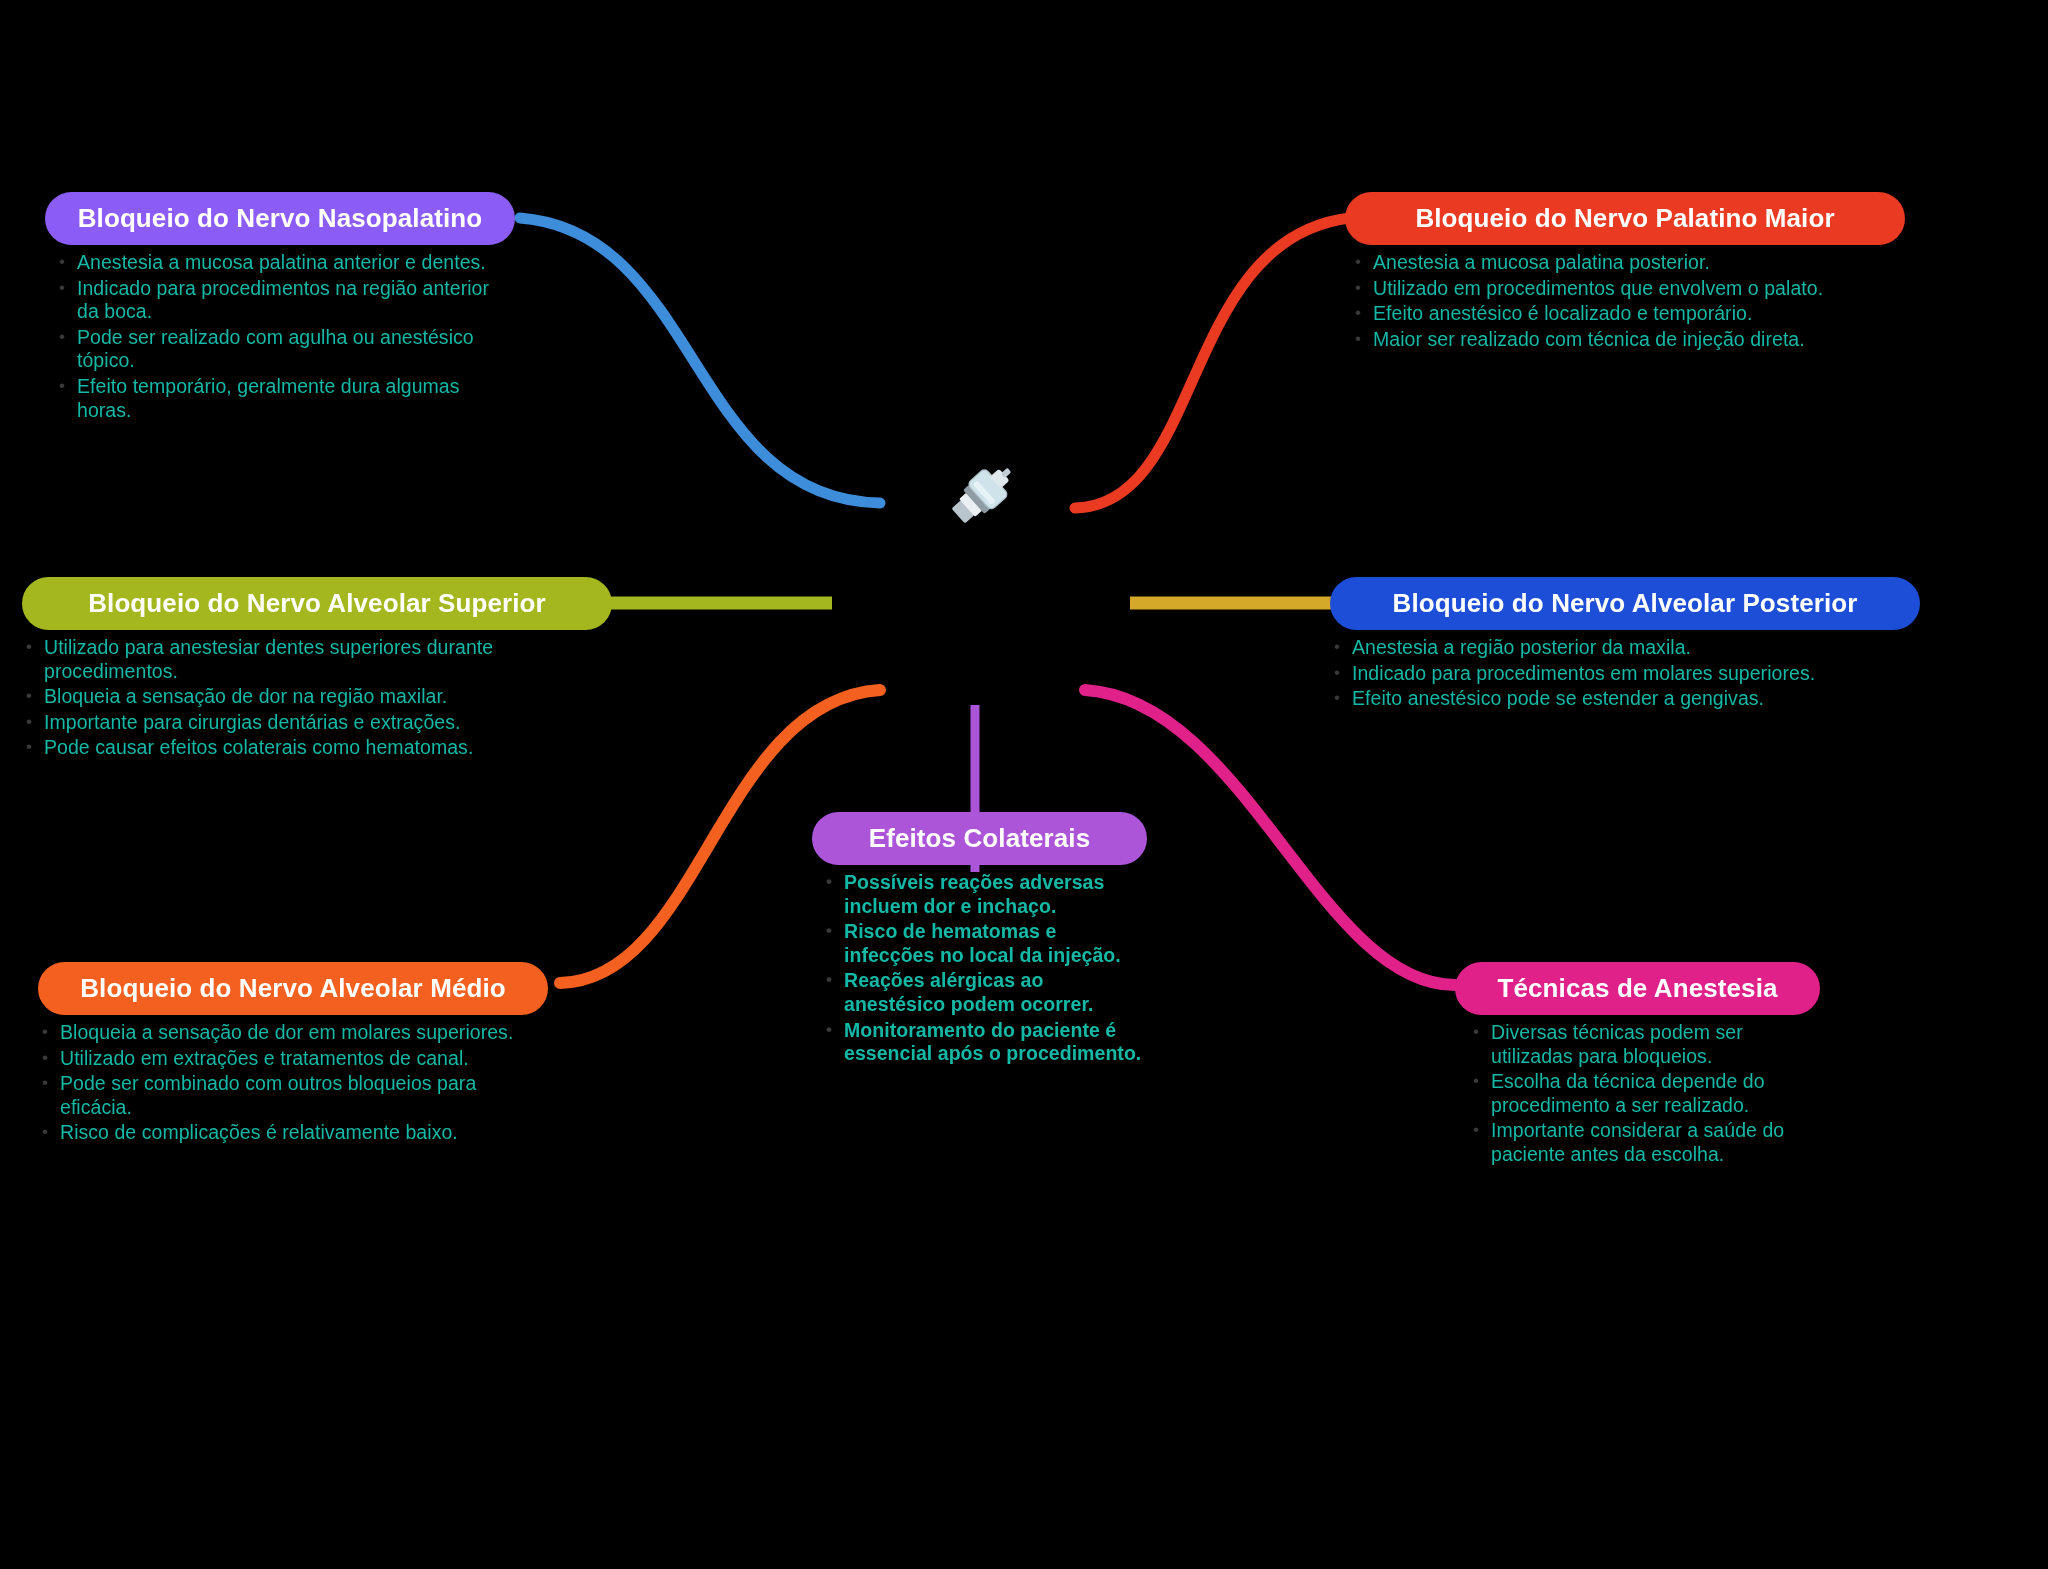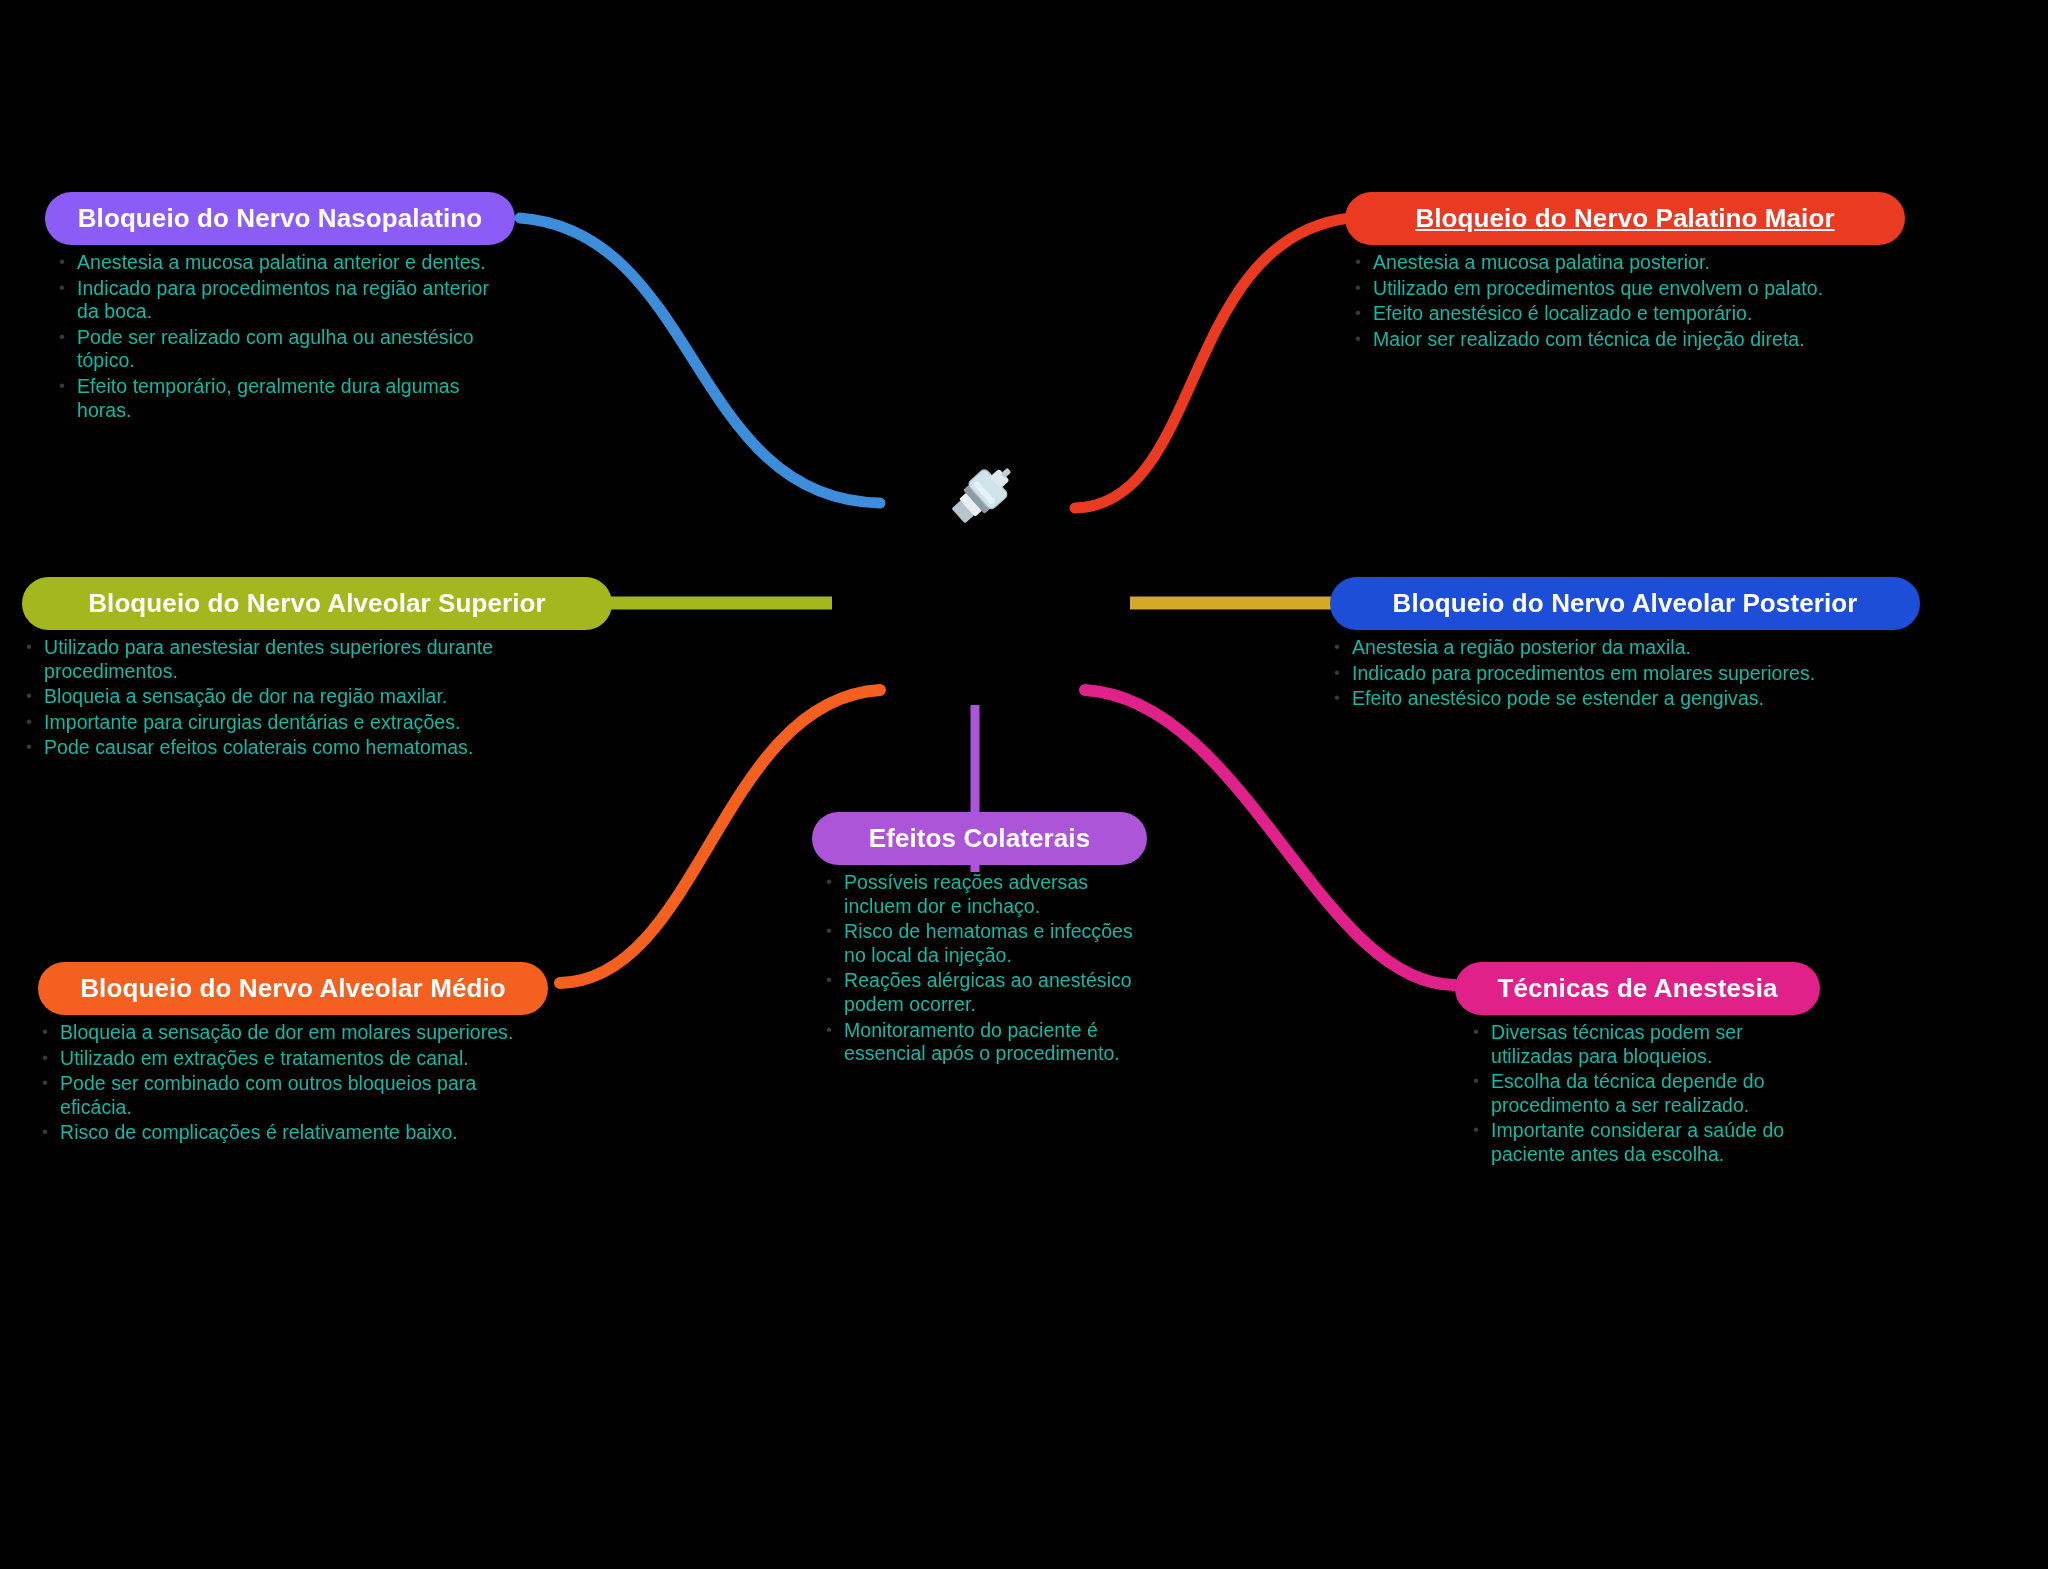--- a/index.html
+++ b/index.html
@@ -84,42 +84,42 @@
     color: #3a3a3a;
     font-size: 17px;
     line-height: 1.35;
   }
 
   
   #node-nasopalatino { left: 45px;   top: 192px; width: 470px; }
   #node-nasopalatino .node-title { width: 470px; }
 
   #node-palatino-maior { left: 1345px; top: 192px; width: 560px; }
-  #node-palatino-maior .node-title { width: 560px; text-decoration: underline; }
+  #node-palatino-maior .node-title { width: 560px; }
 
   #node-alveolar-superior { left: 22px; top: 577px; width: 590px; }
   #node-alveolar-superior .node-title { width: 590px; }
 
   #node-alveolar-posterior { left: 1330px; top: 577px; width: 590px; }
   #node-alveolar-posterior .node-title { width: 590px; }
 
   #node-alveolar-medio { left: 38px; top: 962px; width: 510px; }
   #node-alveolar-medio .node-title { width: 510px; }
 
   #node-efeitos-colaterais { left: 812px; top: 812px; width: 335px; }
   #node-efeitos-colaterais .node-title { width: 335px; }
 
   #node-tecnicas { left: 1455px; top: 962px; width: 365px; }
   #node-tecnicas .node-title { width: 365px; }
 
   
   #node-palatino-maior ul.bullets { margin-left: 6px; }
   #node-alveolar-posterior ul.bullets { margin-left: 0px; }
   #node-tecnicas ul.bullets { margin-left: 14px; }
-  #node-efeitos-colaterais ul.bullets { margin-left: 10px; }
+  #node-efeitos-colaterais ul.bullets { margin-left: 10px; font-weight: bold; }
   #node-alveolar-medio ul.bullets { margin-left: 0px; }
   #node-nasopalatino ul.bullets { margin-left: 10px; }
 </style>
 </head>
 <body>
 
 <div id="canvas">
 
   <svg id="connectors" viewBox="0 0 2048 1569" xmlns="http://www.w3.org/2000/svg">
 

